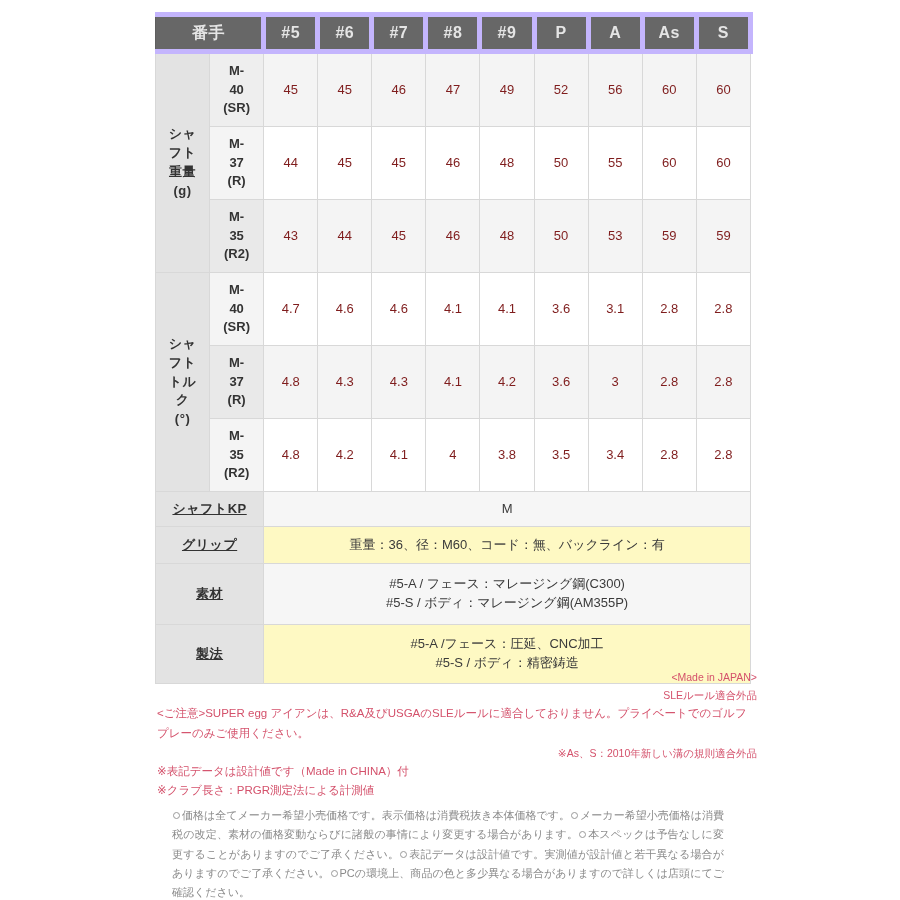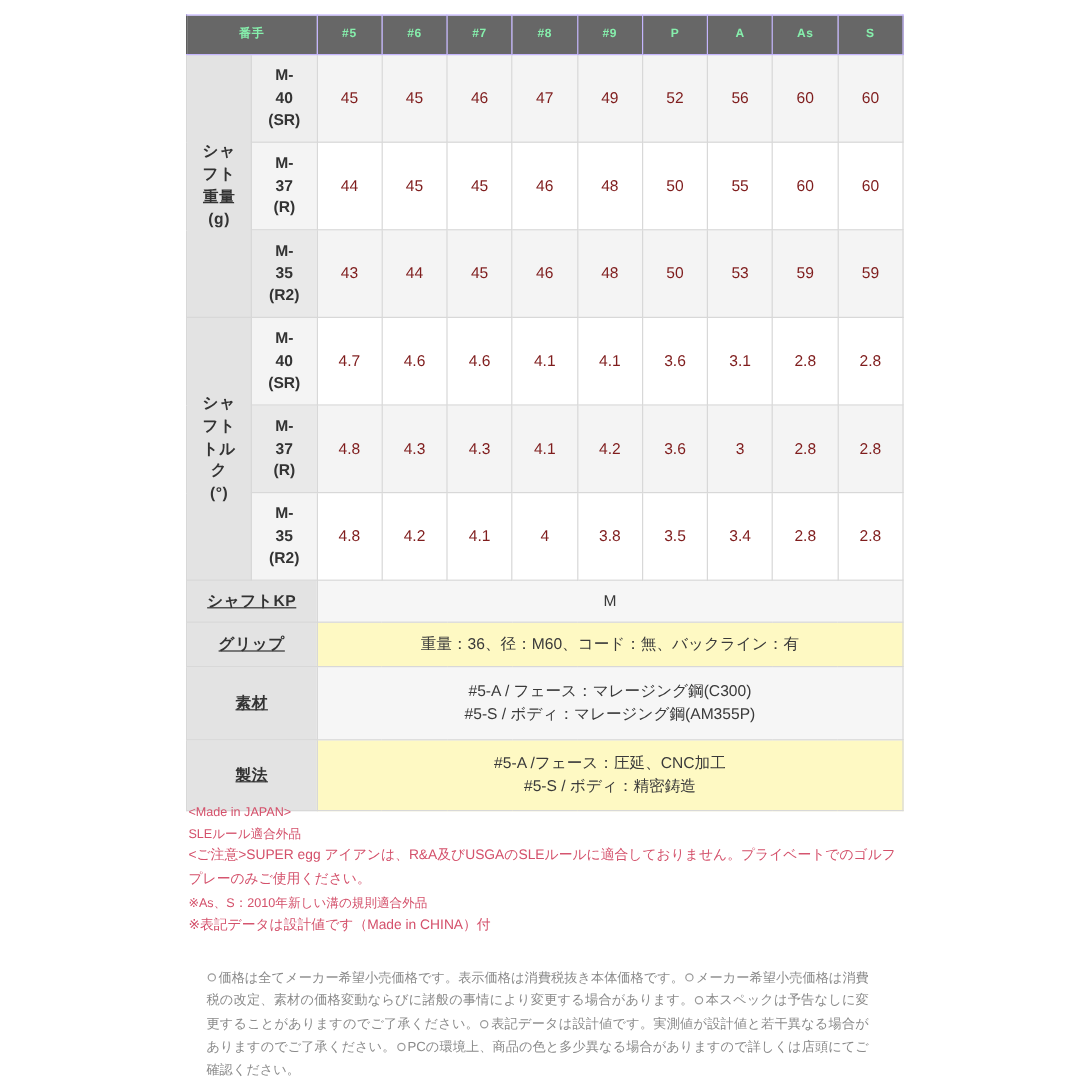--- a/index.html
+++ b/index.html
@@ -43,25 +43,25 @@
     padding: 0;
     text-align: center;
     vertical-align: middle;
     font-size: 13px;
     line-height: 1.45;
   }
 
   
   table.spec thead th {
     background: #676767;
-    color: #86efac;
+    color: #e5e5e5;
     font-weight: bold;
-    font-size: 10px;
+    font-size: 16px;
     height: 32px;
-    border: 1px solid #c4b5fd;
+    border: 5px solid #c4b5fd;
     letter-spacing: 0.5px;
   }
   table.spec thead th.hdr-first {
     border-left: 1px solid #5e5e5e;
   }
 
   
   td.grp {
     background: #e3e3e3;
     color: #333333;
@@ -136,21 +136,21 @@
   .notes {
     position: absolute;
     left: 157px;
     top: 668px;
     width: 600px;
     color: #d4516b;
     font-size: 11.5px;
     line-height: 1.72;
   }
   .notes .n-line { white-space: pre-wrap; }
-  .notes .n-small { font-size: 10.5px; }
+  .notes .n-small { font-size: 10.5px; text-align: right; }
   .notes .n-warn {
     display: block;
     font-size: 11.5px;
     color: #cc3344;
   }
   .tri {
     display: inline-block;
     width: 0;
     height: 0;
     border-left: 5.5px solid transparent;
@@ -342,19 +342,20 @@
       </tbody>
     </table>
   </div>
 
   <div class="notes">
     <div class="n-line n-small">&lt;Made in JAPAN&gt;</div>
     <div class="n-line n-small">SLEルール適合外品</div>
     <div class="n-line">&lt;ご注意&gt;SUPER egg アイアンは、R&amp;A及びUSGAのSLEルールに適合しておりません。プライベートでのゴルフプレーのみご使用ください。</div>
     <div class="n-line n-small">※As、S：2010年新しい溝の規則適合外品</div>
     <div class="n-line">※表記データは設計値です（Made in CHINA）付</div>
+    <div class="n-line">※クラブ長さ：PRGR測定法による計測値</div>
   </div>
 
   <div class="footer">
     <span class="dot"></span><span>価格は全てメーカー希望小売価格です。表示価格は消費税抜き本体価格です。</span><span class="dot"></span><span>メーカー希望小売価格は消費税の改定、素材の価格変動ならびに諸般の事情により変更する場合があります。</span><span class="dot"></span><span>本スペックは予告なしに変更することがありますのでご了承ください。</span><span class="dot"></span><span>表記データは設計値です。実測値が設計値と若干異なる場合がありますのでご了承ください。</span><span class="dot"></span><span>PCの環境上、商品の色と多少異なる場合がありますので詳しくは店頭にてご確認ください。</span>
   </div>
 
 </div>
 
 </body></html>

